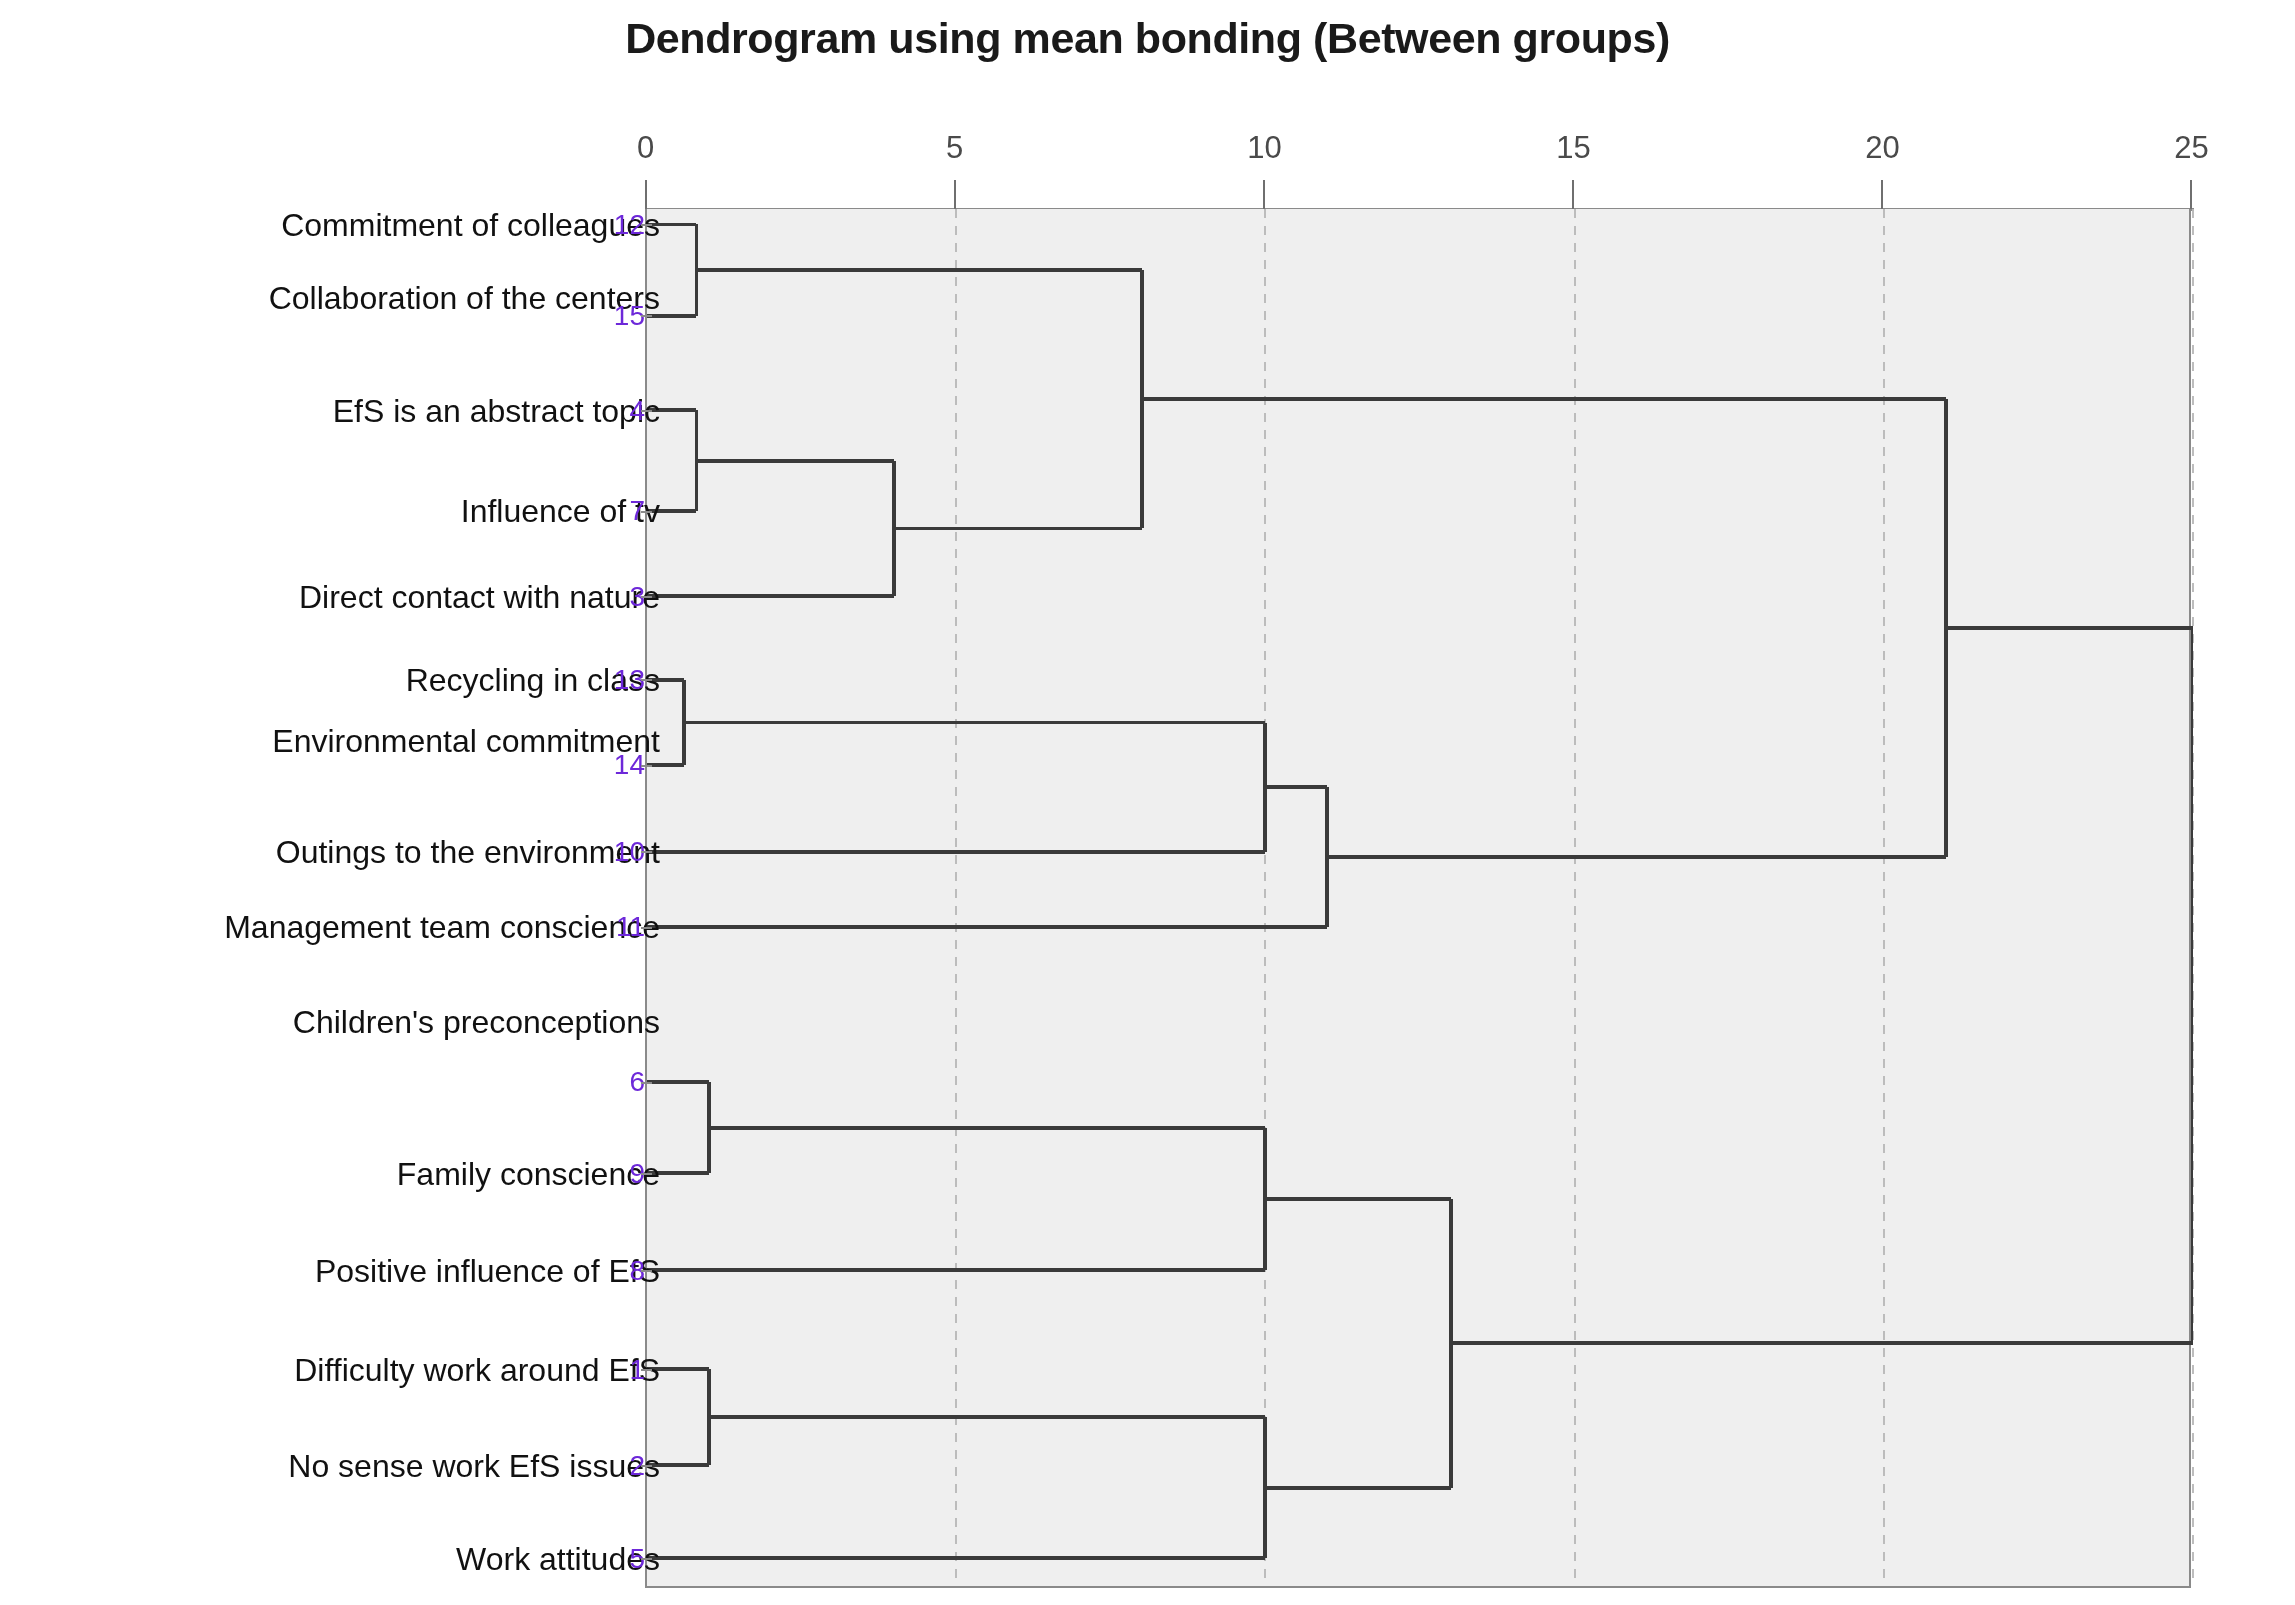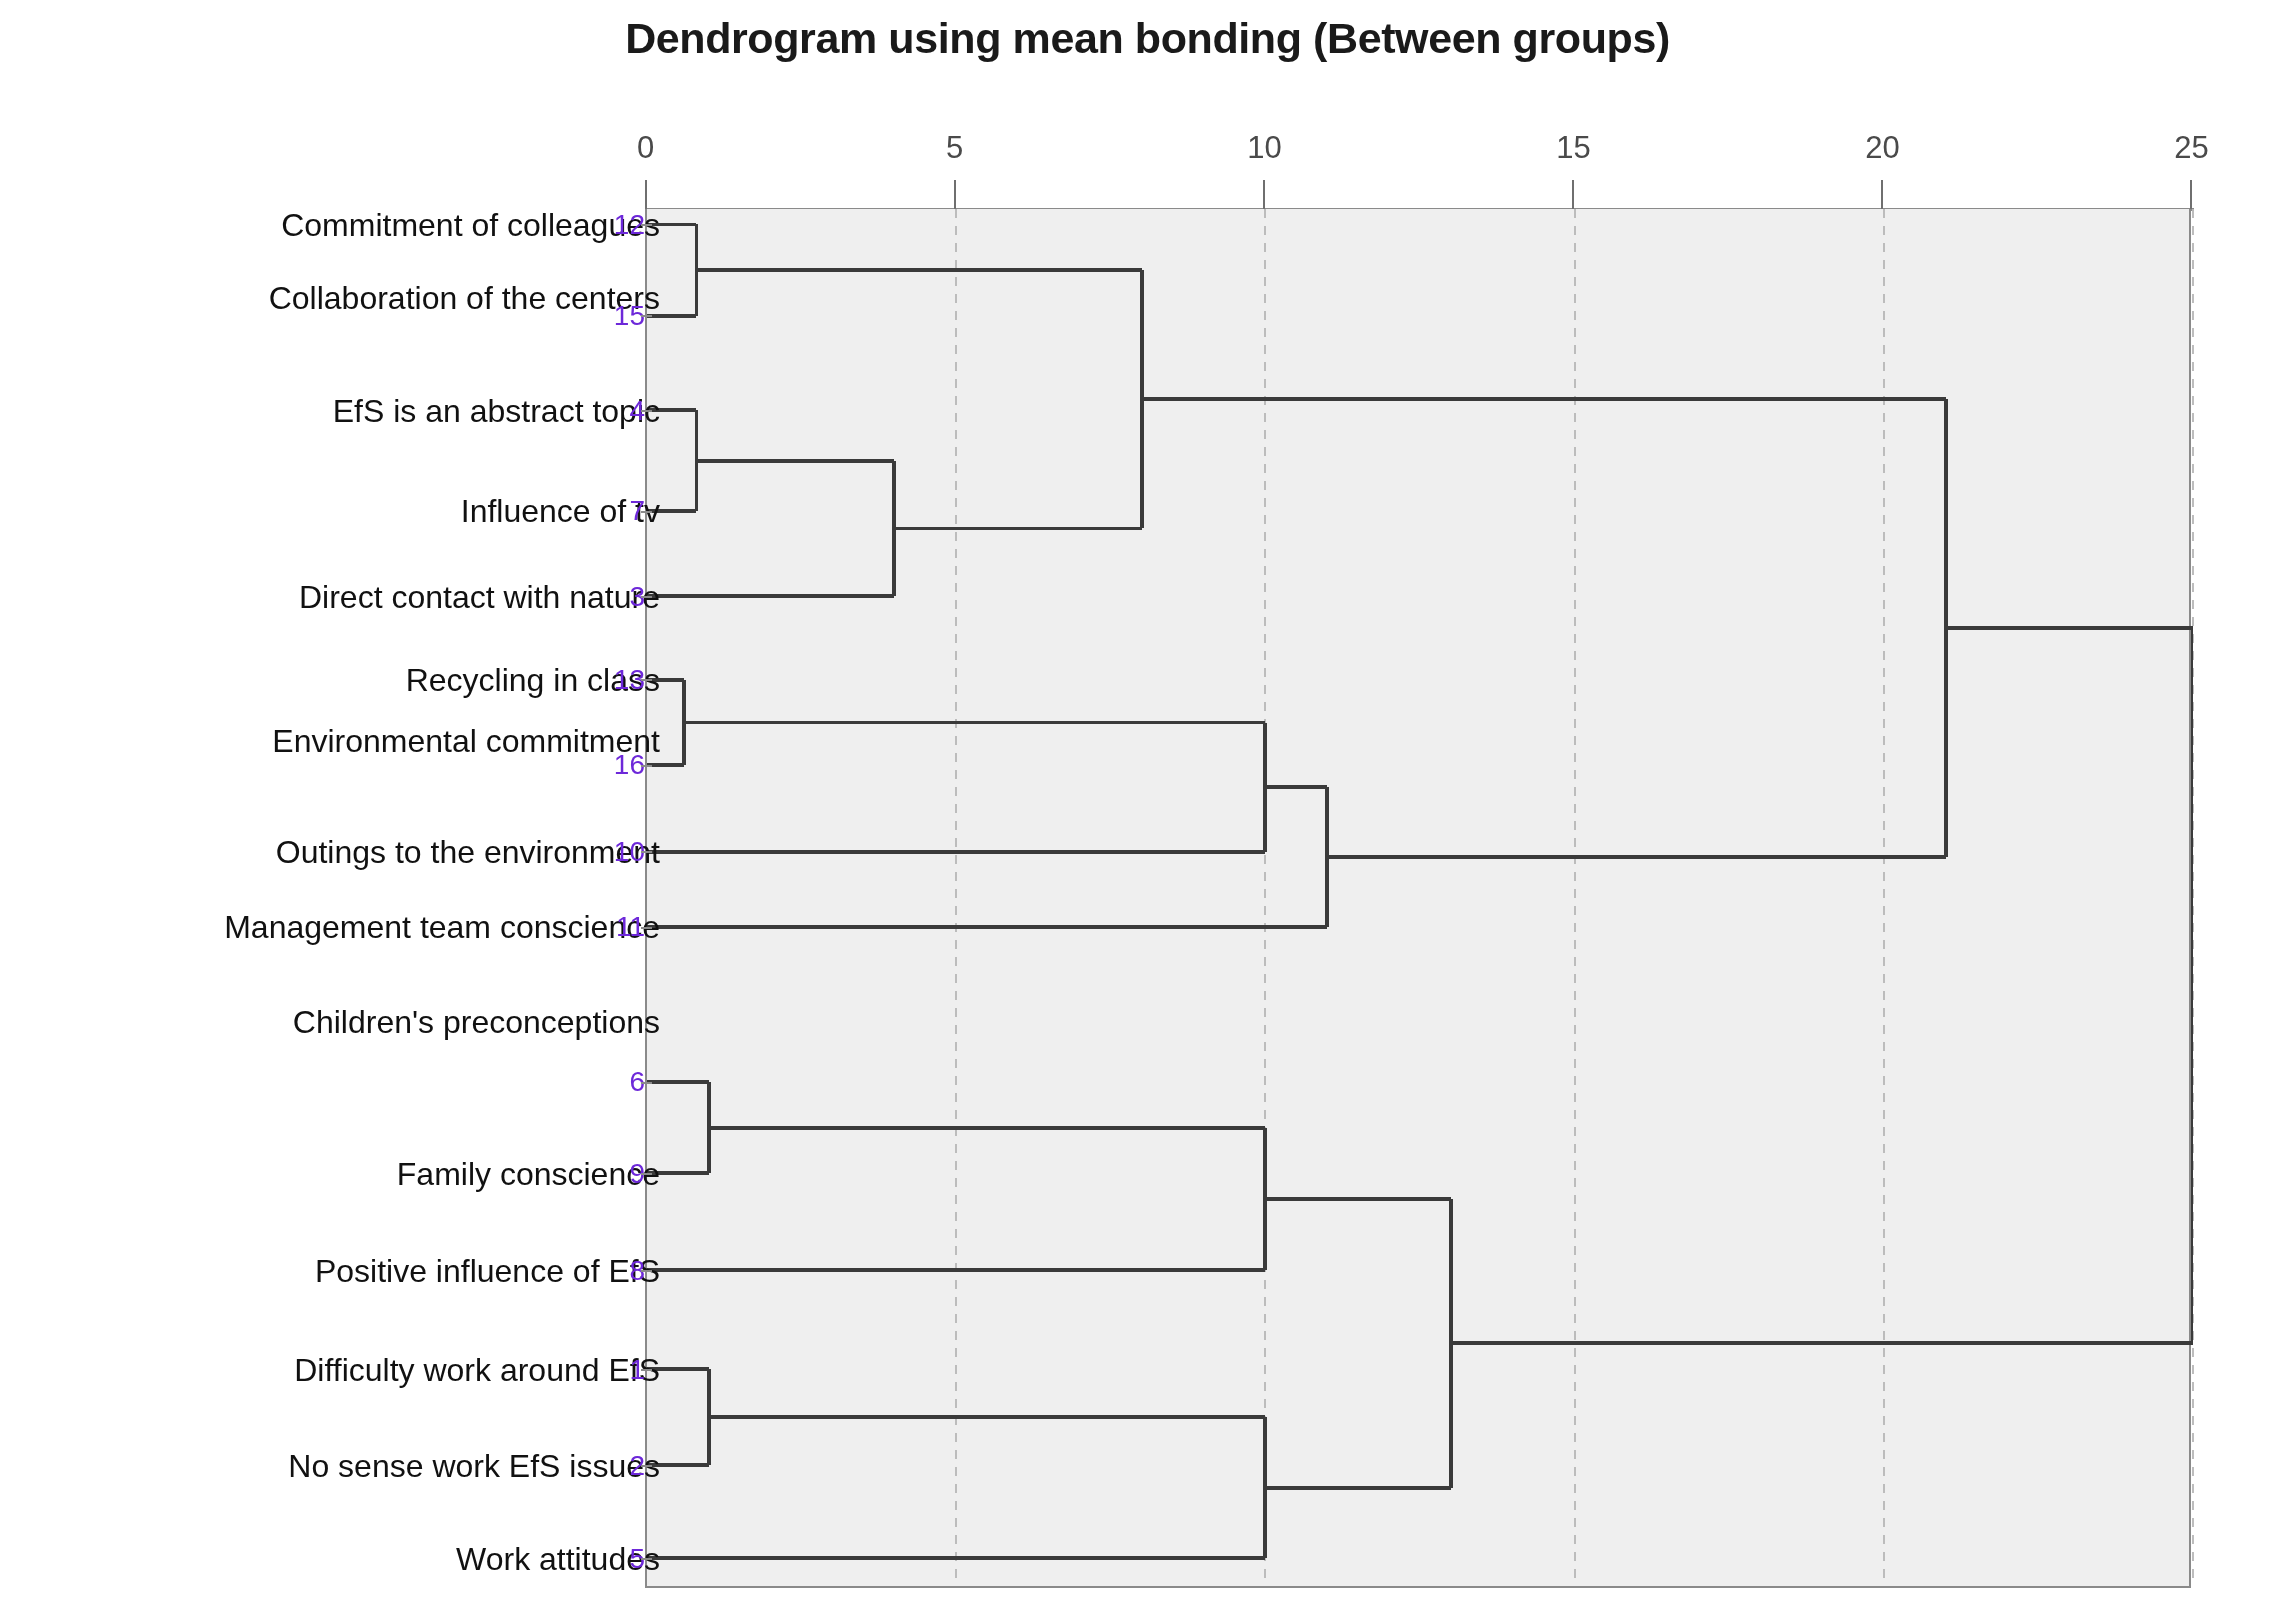--- a/index.html
+++ b/index.html
@@ -144,21 +144,21 @@
       <div class="rowlabel" style="top: 511px;">Influence of tv</div>
       <div class="rownum" style="top: 511px;">7</div>
       <div class="leaftick" style="top: 511px;"></div>
       <div class="rowlabel" style="top: 597px;">Direct contact with nature</div>
       <div class="rownum" style="top: 597px;">3</div>
       <div class="leaftick" style="top: 596px;"></div>
       <div class="rowlabel" style="top: 680px;">Recycling in class</div>
       <div class="rownum" style="top: 680px;">13</div>
       <div class="leaftick" style="top: 679px;"></div>
       <div class="rowlabel" style="top: 741px;">Environmental commitment</div>
-      <div class="rownum" style="top: 765px;">16</div>
+      <div class="rownum" style="top: 765px;">14</div>
       <div class="leaftick" style="top: 765px;"></div>
       <div class="rowlabel" style="top: 852px;">Outings to the environment</div>
       <div class="rownum" style="top: 852px;">10</div>
       <div class="leaftick" style="top: 851px;"></div>
       <div class="rowlabel" style="top: 927px;">Management team conscience</div>
       <div class="rownum" style="top: 927px;">11</div>
       <div class="leaftick" style="top: 927px;"></div>
       <div class="rowlabel" style="top: 1022px;">Children's preconceptions</div>
       <div class="rownum" style="top: 1082px;">6</div>
       <div class="leaftick" style="top: 1082px;"></div>

